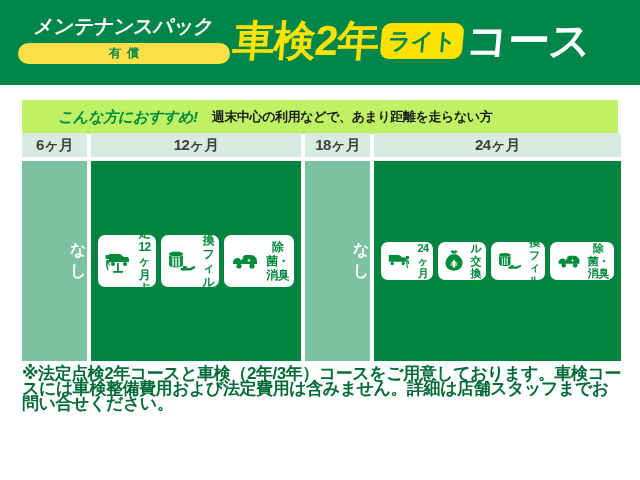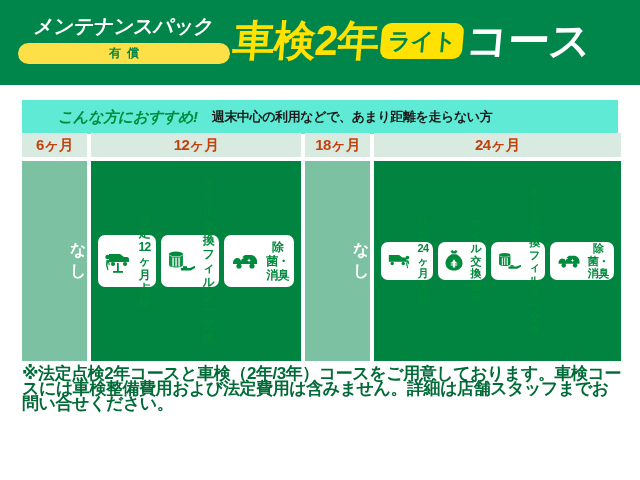--- a/index.html
+++ b/index.html
@@ -50,21 +50,21 @@
     transform:skewX(-5deg);
   }
   .lite-badge span{
     color:#00864a;font-weight:bold;font-size:23px;line-height:26px;
     letter-spacing:-1px;
   }
 
   
   .reco{
     position:absolute;left:22px;top:100px;width:596px;height:34px;
-    background:#5eead4;display:flex;align-items:center;
+    background:#bef264;display:flex;align-items:center;
   }
   .reco-lead{
     color:#008a3c;font-weight:bold;font-size:15px;
     font-style:italic;margin-left:36px;letter-spacing:-0.3px;
   }
   .reco-body{
     color:#1a1a1a;font-weight:bold;font-size:13px;
     margin-left:14px;letter-spacing:-0.4px;
   }
 
@@ -72,21 +72,21 @@
   .table{
     position:absolute;left:22px;top:133px;width:596px;height:228px;
     display:flex;gap:4px;
   }
   .col{flex:1;display:flex;flex-direction:column;}
   .col-head{
     height:24px;background:#d9ebe0;
     display:flex;align-items:center;justify-content:center;
   }
   .col-head span{
-    color:#c2410c;font-weight:bold;font-size:15px;letter-spacing:-0.5px;
+    color:#404040;font-weight:bold;font-size:15px;letter-spacing:-0.5px;
   }
   .col-body{
     flex:1;margin-top:4px;position:relative;
     display:flex;flex-direction:row;align-items:center;
     justify-content:center;
   }
   .col-body.none{
     background:#7cc1a2;
   }
   .col-body.filled{

